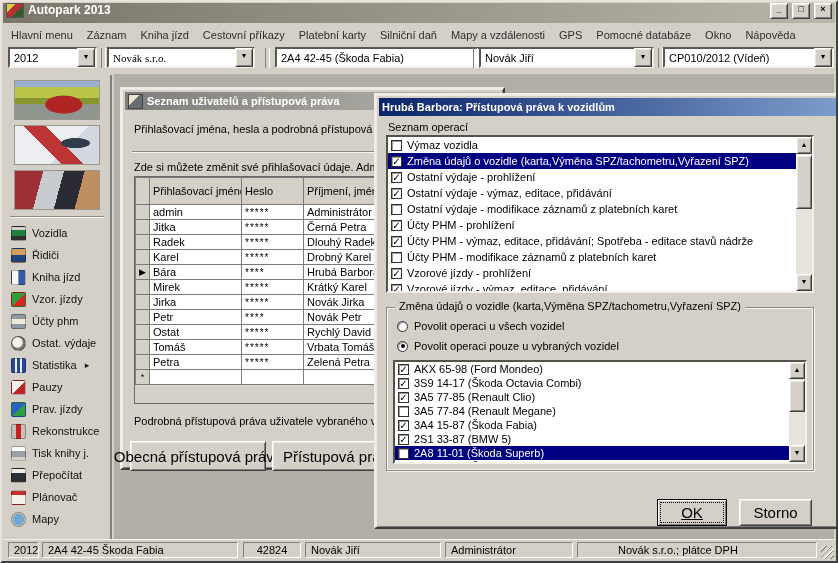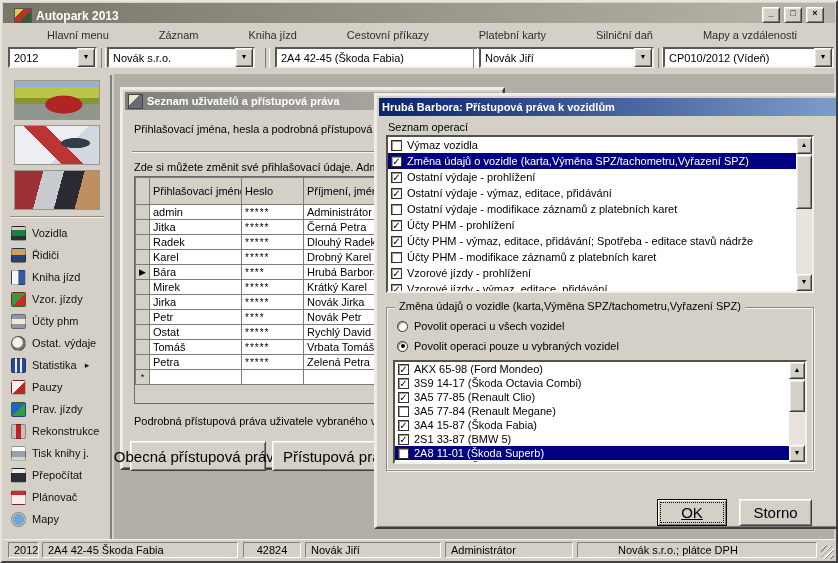--- a/index.html
+++ b/index.html
@@ -4,27 +4,27 @@
 <style>
   html,body{margin:0;padding:0;background:#000;font-family:"Liberation Sans",sans-serif;}
   .screen{position:relative;width:838px;height:563px;background:#d4d0c8;overflow:hidden;
     border:2px solid;border-color:#e8e4dc #404040 #404040 #e8e4dc;box-sizing:border-box;}
   
   .raised{background:#d4d0c8;border:1px solid;border-color:#fff #404040 #404040 #fff;
     box-shadow:inset 1px 1px 0 #ece9e2, inset -1px -1px 0 #808080;}
   .sunken{background:#fff;border:2px solid;border-color:#5a574e #f2f0ea #f2f0ea #5a574e;}
   
   .titlebar{position:absolute;left:1px;top:1px;right:1px;height:20px;
-    background:linear-gradient(90deg,#7b766a,#b9b5a9);display:flex;align-items:flex-end;gap:4px;padding:0 11px;}
+    background:linear-gradient(90deg,#7b766a,#b9b5a9);display:flex;align-items:flex-start;gap:4px;padding:0 3px;}
   .titlebar .title{color:#fff;font-weight:bold;font-size:12px;flex:1;white-space:nowrap;}
   .app-icon{width:16px;height:13px;flex:none;background:linear-gradient(135deg,#d8d048 30%,#b83030 30% 62%,#2e5e2e 62%);border:1px solid #555;}
   .win-btn{width:16px;height:14px;font-size:9px;line-height:11px;text-align:center;font-weight:bold;color:#000;flex:none;}
   
   .menubar{position:absolute;left:2px;top:24px;right:2px;height:17px;display:flex;align-items:center;font-size:11px;color:#2e2e2e;}
-  .menu-item{padding:1px 7px;white-space:nowrap;margin-left:36px;}
+  .menu-item{padding:1px 7px;white-space:nowrap;}
   
   .toolbar{position:absolute;left:0;top:44px;width:100%;height:28px;}
   .combo{position:absolute;top:1px;height:21px;display:flex;align-items:center;font-size:11px;padding-left:4px;box-sizing:border-box;}
   .combo .combo-arrow{margin-left:auto;width:16px;height:100%;font-size:7px;line-height:15px;text-align:center;flex:none;}
   .tb-sep{position:absolute;top:2px;width:3px;height:20px;border-left:1px solid #808080;border-right:1px solid #fff;}
   
   .sidebar{position:absolute;left:2px;top:73px;width:108px;bottom:21px;background:#d4d0c8;box-sizing:border-box;
     border-right:2px solid;border-right-color:#808080;}
   .thumb{width:84px;height:38px;margin:5px auto 5px;border:1px solid #9a968c;}
   .thumb1{background:radial-gradient(ellipse at 58% 62%, #b02424 0 26%, rgba(0,0,0,0) 28%),
@@ -126,21 +126,21 @@
     <span class="menu-item">Okno</span>
     <span class="menu-item">Nápověda</span>
   </div>
 
   <div class="toolbar">
     <div class="combo sunken" style="left:6px;width:89px;">
       <span>2012</span>
       <span class="combo-arrow raised">▼</span>
     </div>
     <div class="tb-sep" style="left:99px;"></div>
-    <div class="combo sunken" style="left:105px;width:148px;">
+    <div class="combo sunken" style="left:105px;width:148px;font-family:Liberation Serif, serif;">
       <span>Novák s.r.o.</span>
       <span class="combo-arrow raised">▼</span>
     </div>
     <div class="tb-sep" style="left:263px;"></div>
     <div class="combo sunken" style="left:273px;width:231px;">
       <span>2A4 42-45 (Škoda Fabia)</span>
       <span class="combo-arrow raised">▼</span>
     </div>
     <div class="tb-sep" style="left:471px;"></div>
     <div class="combo sunken" style="left:477px;width:175px;">

